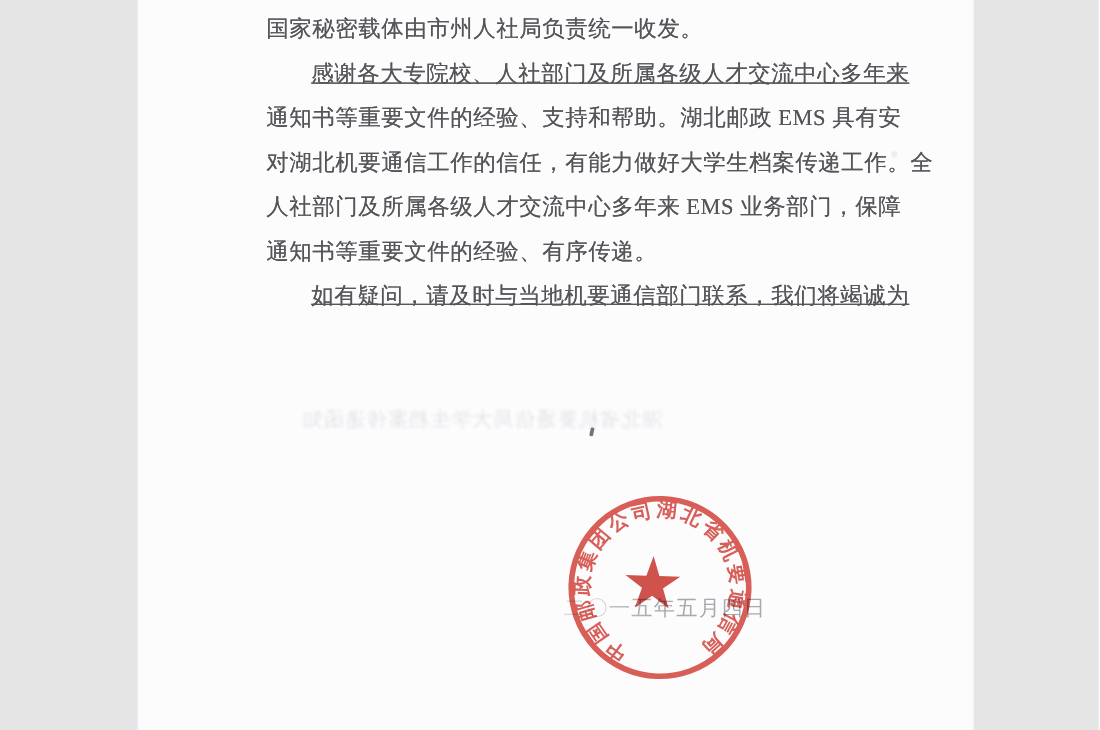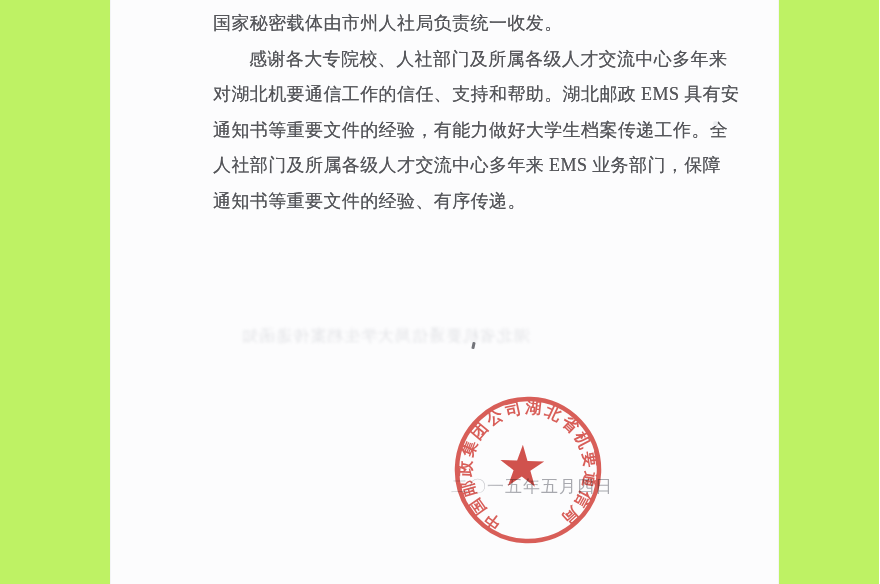--- a/index.html
+++ b/index.html
@@ -1,19 +1,19 @@
 <!DOCTYPE html>
 <html><head>
 <meta charset="utf-8">
 <style>
   html, body { margin: 0; padding: 0; background: #ffffff; }
   .canvas {
     position: relative;
     width: 879px; height: 584px;
-    background: #bef264;
+    background: #e5e5e5;
     overflow: hidden;
     font-family: "Liberation Serif", serif;
   }
   .paper {
     position: absolute;
     left: 110px; top: 0;
     width: 669px; height: 584px;
     background: #fcfcfd;
     box-shadow: inset 1px 0 0 #f3f4f6, inset -1px 0 0 #f3f4f6;
   }
@@ -24,21 +24,21 @@
     color: #55565a;
     font-size: 18px;
     letter-spacing: 0.4px;
   }
   .doc-line {
     height: 35.5px;
     line-height: 35.5px;
     white-space: nowrap;
     text-shadow: 0 0 0.4px #6a6b70;
   }
-  .doc-line.indent { padding-left: 36px; }
+  .doc-line.indent { padding-left: 36px; text-decoration: underline; }
   .bleed-line {
     position: absolute;
     left: 238px; top: 326px;
     width: 292px;
     font-size: 16px;
     letter-spacing: 1px;
     color: #7d828e;
     opacity: 0.20;
     filter: blur(1.4px);
     transform: scaleX(-1);
@@ -92,24 +92,25 @@
 </head>
 <body>
 
 <div class="canvas">
 
   <div class="paper"></div>
 
   <div class="text-block">
     <div class="doc-line">国家秘密载体由市州人社局负责统一收发。</div>
     <div class="doc-line indent">感谢各大专院校、人社部门及所属各级人才交流中心多年来</div>
-    <div class="doc-line">对湖北机要通信工作的信任、支持和帮助。湖北邮政 EMS 具有安</div>
-    <div class="doc-line">通知书等重要文件的经验，有能力做好大学生档案传递工作。全</div>
+    <div class="doc-line">通知书等重要文件的经验、支持和帮助。湖北邮政 EMS 具有安</div>
+    <div class="doc-line">对湖北机要通信工作的信任，有能力做好大学生档案传递工作。全</div>
     <div class="doc-line">人社部门及所属各级人才交流中心多年来 EMS 业务部门，保障</div>
     <div class="doc-line">通知书等重要文件的经验、有序传递。</div>
+    <div class="doc-line indent">如有疑问，请及时与当地机要通信部门联系，我们将竭诚为</div>
   </div>
 
   <div class="bleed-line">湖北省机要通信局大学生档案传递函知</div>
 
   <div class="speck-dark"></div>
   <div class="speck-faint"></div>
 
   <div class="date-line">二〇一五年五月四日</div>
 
   <div class="seal">

